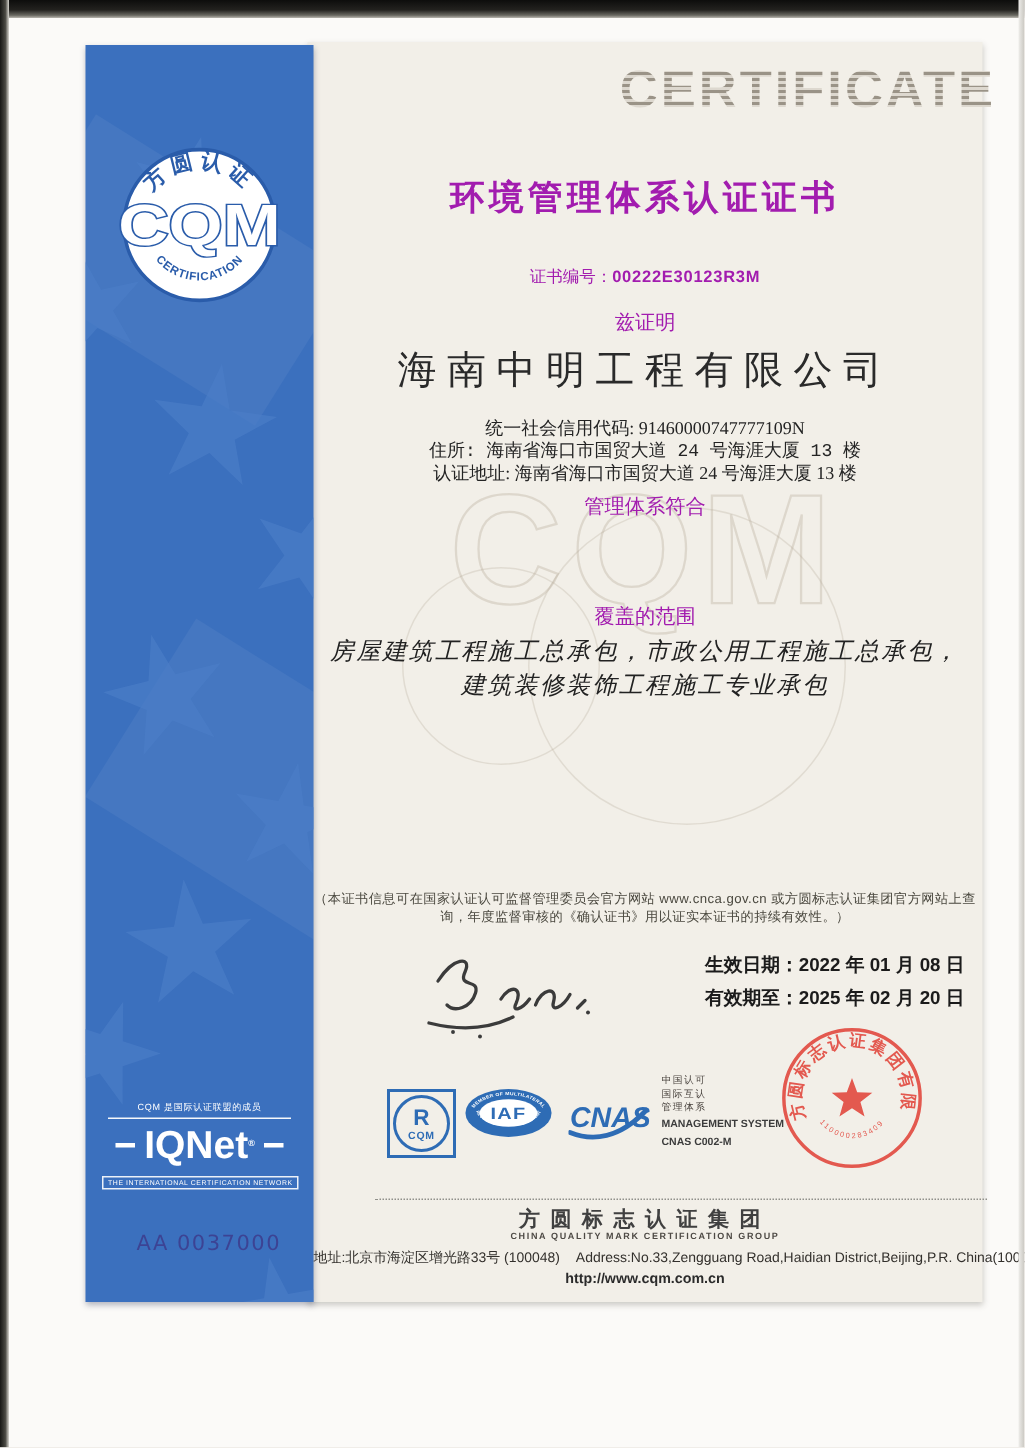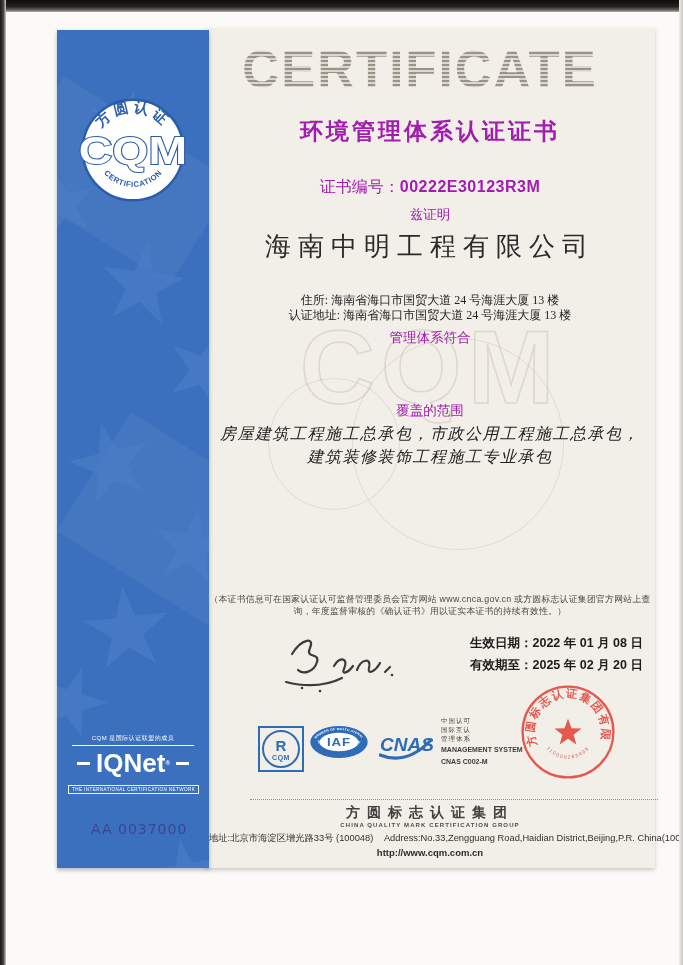--- a/index.html
+++ b/index.html
@@ -39,42 +39,42 @@
   .iqnet-word{font-size:26px;font-weight:bold;letter-spacing:0;line-height:28px;
     font-family:"Liberation Sans",sans-serif;}
   .iqnet-reg{font-size:6px;vertical-align:top;}
   .iqnet-bottom{display:inline-block;font-size:4.6px;letter-spacing:.4px;margin-top:3px;
     border:1px solid rgba(255,255,255,.9);padding:1px 3px;white-space:nowrap;}
   .serial{position:absolute;left:34px;top:791px;width:120px;font-size:14px;
     letter-spacing:1px;color:var(--serial-ink,#3d3f90);opacity:.9;
     font-family:"DejaVu Sans",sans-serif;}
 
   
-  .cert-head{position:absolute;left:195px;top:40px;width:450px;text-align:center;
-    font-size:51px;font-weight:bold;letter-spacing:2px;
+  .cert-head{position:absolute;left:214px;top:40px;width:450px;text-align:right;
+    font-size:35px;font-weight:bold;letter-spacing:2px;
     font-family:"Liberation Sans",sans-serif;
     background-image:repeating-linear-gradient(180deg,#9a9387 0 2px,#ddd8cf 2px 4px);
     -webkit-background-clip:text;background-clip:text;color:transparent;}
 
   
   .wm-cqm{position:absolute;left:205px;top:308px;width:450px;text-align:center;
     font-size:104px;font-weight:bold;letter-spacing:6px;color:transparent;
     -webkit-text-stroke:1.5px rgba(178,168,150,.33);pointer-events:none;}
   .wm-circle{position:absolute;border:1px solid rgba(178,168,150,.28);border-radius:50%;pointer-events:none;}
 
   .cline{position:absolute;left:205px;width:450px;text-align:center;color:#a21caf;}
   .t-title{top:116px;font-size:23px;font-weight:bold;letter-spacing:3px;}
-  .t-certno{top:177px;font-size:16px;}
+  .t-certno{top:177px;font-size:11px;}
   .t-certno b{font-weight:600;letter-spacing:.5px;}
   .t-certify{top:206px;font-size:13.5px;}
   .t-company{top:229px;font-size:26px;letter-spacing:7px;color:#2a2a2a;
     font-family:"Liberation Serif","DejaVu Serif",serif;}
   .t-small{font-size:12px;color:#242424;font-family:"Liberation Serif","DejaVu Serif",serif;}
   .t-credit{top:277px;}
-  .t-resid{top:292px;}
+  .t-resid{top:292px;font-family:Liberation Mono, monospace;}
   .t-audit{top:307px;}
   .t-conform{top:329px;font-size:13.5px;}
   .t-standard{top:345px;font-size:19px;font-weight:bold;letter-spacing:.5px;
     font-family:"Liberation Serif","DejaVu Serif",serif;}
   .t-scopelabel{top:402px;font-size:13.5px;}
   .t-scope{font-size:16px;font-style:italic;letter-spacing:1.5px;color:#222;
     font-family:"Liberation Serif","DejaVu Serif",serif;}
   .t-scope1{top:424px;}
   .t-scope2{top:447px;}
   .t-note{font-size:8.8px;color:#4a483f;letter-spacing:.3px;}
@@ -160,20 +160,21 @@
   <div class="cert-head">CERTIFICATE</div>
 
   <div class="wm-cqm">CQM</div>
   <div class="wm-circle" style="left:352px;top:338px;width:210px;height:210px;"></div>
   <div class="wm-circle" style="left:268px;top:378px;width:130px;height:130px;"></div>
 
   <div class="cline t-title">环境管理体系认证证书</div>
   <div class="cline t-certno"><span>证书编号：</span><b>00222E30123R3M</b></div>
   <div class="cline t-certify">兹证明</div>
   <div class="cline t-company">海南中明工程有限公司</div>
+  <div class="cline t-small t-credit">统一社会信用代码: 91460000747777109N</div>
   <div class="cline t-small t-resid">住所: 海南省海口市国贸大道 24 号海涯大厦 13 楼</div>
   <div class="cline t-small t-audit">认证地址: 海南省海口市国贸大道 24 号海涯大厦 13 楼</div>
   <div class="cline t-conform">管理体系符合</div>
   <div class="cline t-scopelabel">覆盖的范围</div>
   <div class="cline t-scope t-scope1">房屋建筑工程施工总承包，市政公用工程施工总承包，</div>
   <div class="cline t-scope t-scope2">建筑装修装饰工程施工专业承包</div>
   <div class="cline t-note t-note1">（本证书信息可在国家认证认可监督管理委员会官方网站 www.cnca.gov.cn 或方圆标志认证集团官方网站上查</div>
   <div class="cline t-note t-note2">询，年度监督审核的《确认证书》用以证实本证书的持续有效性。）</div>
 
   <svg class="signature" width="125" height="72" viewBox="0 0 125 72">

